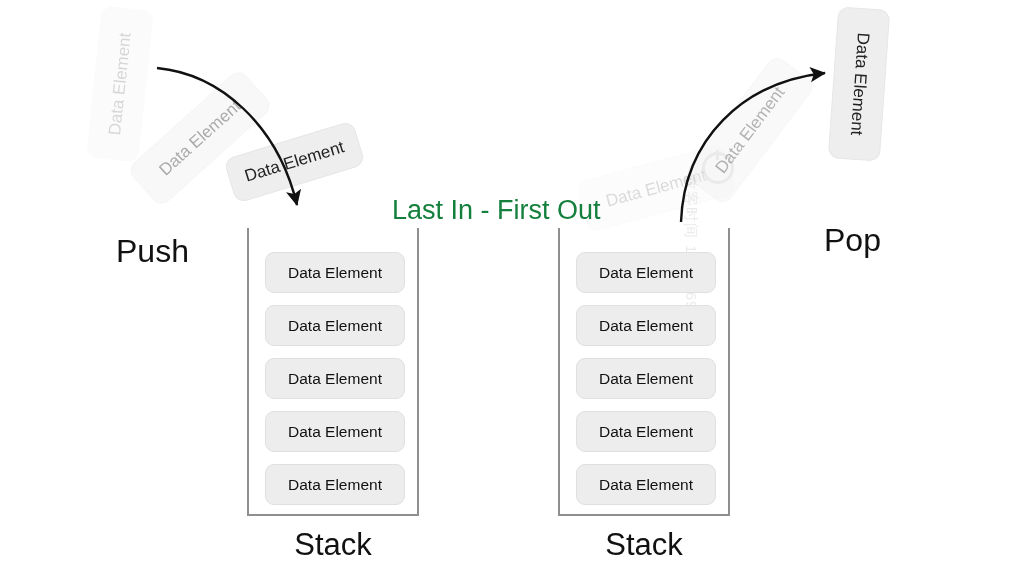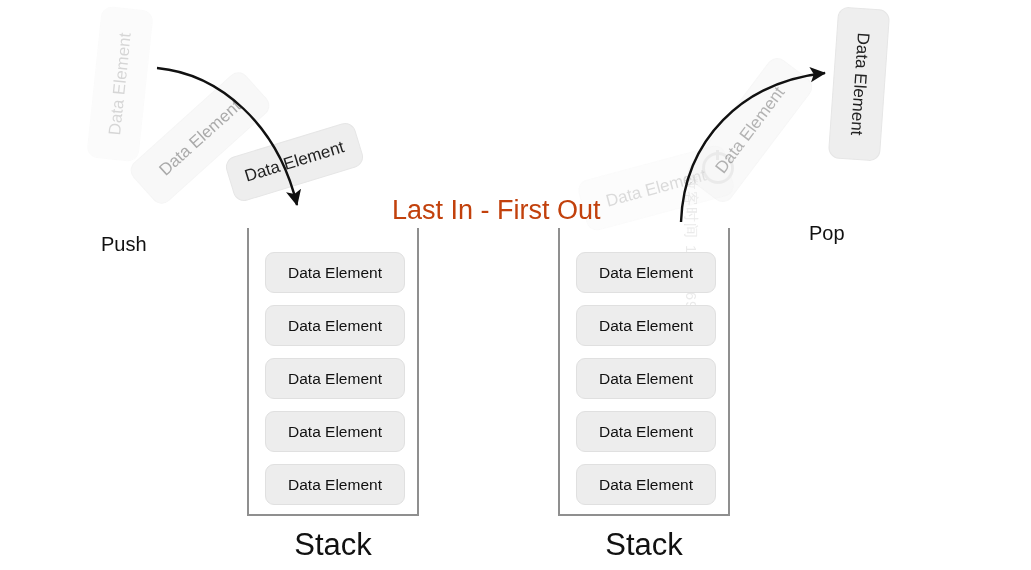--- a/index.html
+++ b/index.html
@@ -48,28 +48,29 @@
     position: absolute;
     font-size: 31px;
     color: #111111;
     text-align: center;
     white-space: nowrap;
   }
 
   
   .op-label {
     position: absolute;
-    font-size: 20px;
+    font-size: 32px;
     color: #111111;
     white-space: nowrap;
+    margin-left: 15px;
   }
   .title {
     position: absolute;
     font-size: 27px;
-    color: #c2410c;
+    color: #15803d;
     white-space: nowrap;
   }
 
   
   .fly {
     position: absolute;
     box-sizing: border-box;
     border-radius: 11px;
     background: #eeeeee;
     border: 1px solid #e6e6e6;

